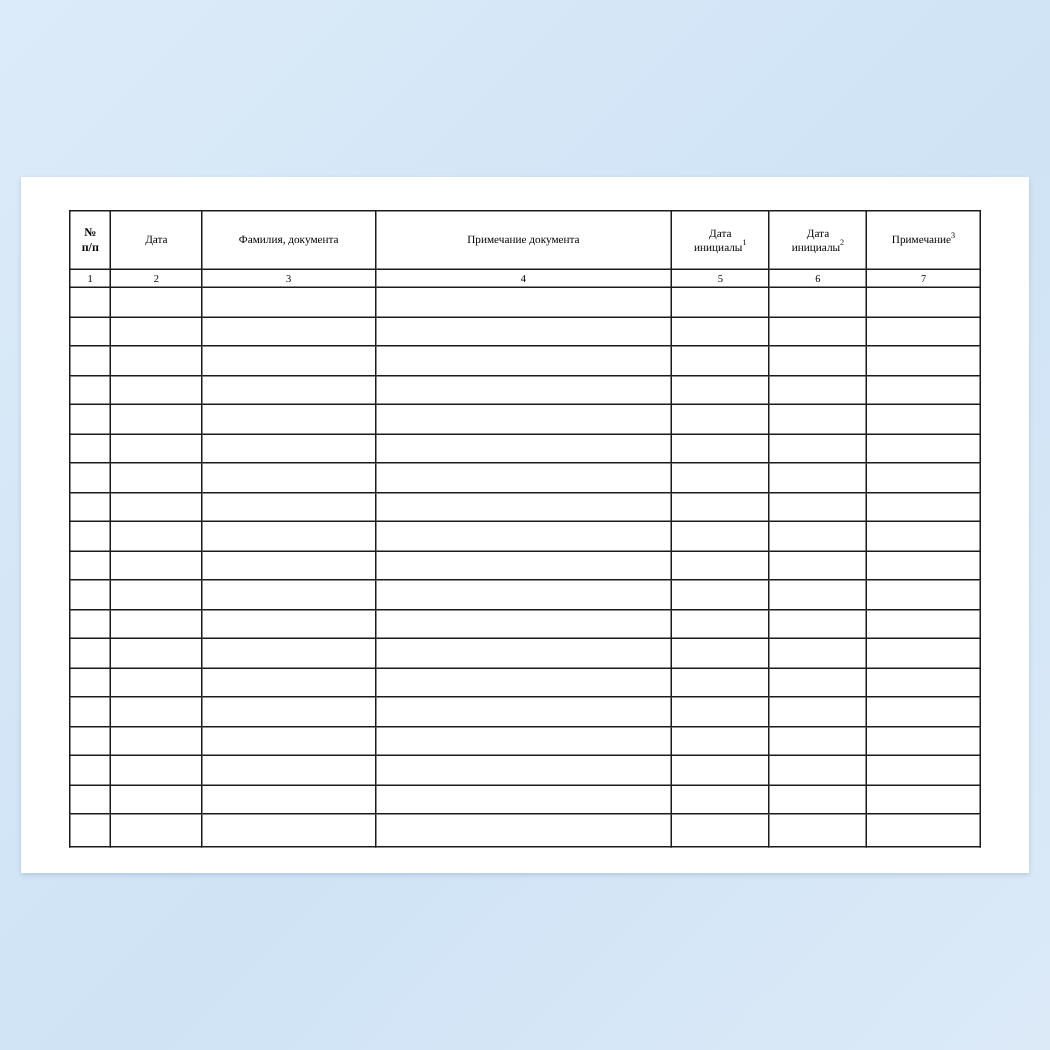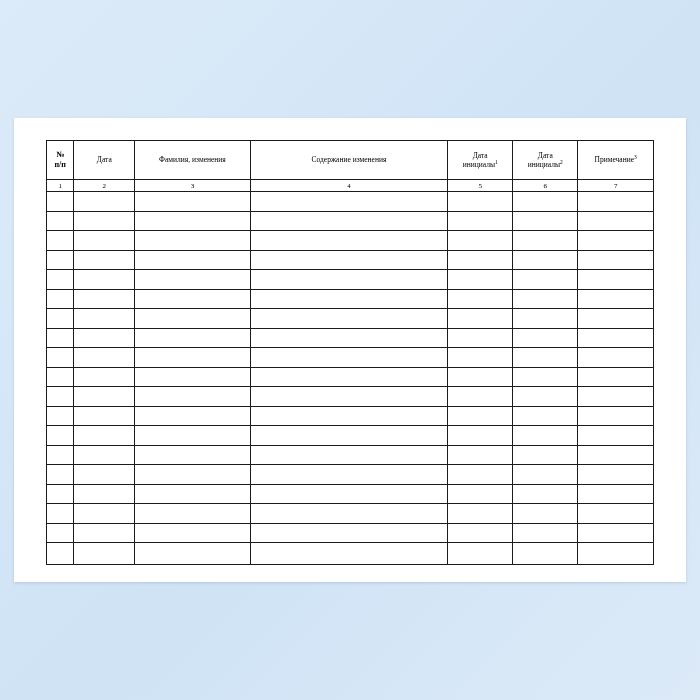--- a/index.html
+++ b/index.html
@@ -103,24 +103,24 @@
         <thead>
           <tr>
             <th class="num-col">
               <span>№</span><br>
               <span>п/п</span>
             </th>
             <th>
               <span>Дата</span>
             </th>
             <th>
-              <span>Фамилия, изменения</span>
-            </th>
-            <th>
-              <span>Содержание изменения</span>
+              <span>Фамилия, документа</span>
+            </th>
+            <th>
+              <span>Примечание документа</span>
             </th>
             <th>
               <span>Дата</span><br>
               <span>инициалы</span><sup>1</sup>
             </th>
             <th>
               <span>Дата</span><br>
               <span>инициалы</span><sup>2</sup>
             </th>
             <th>

